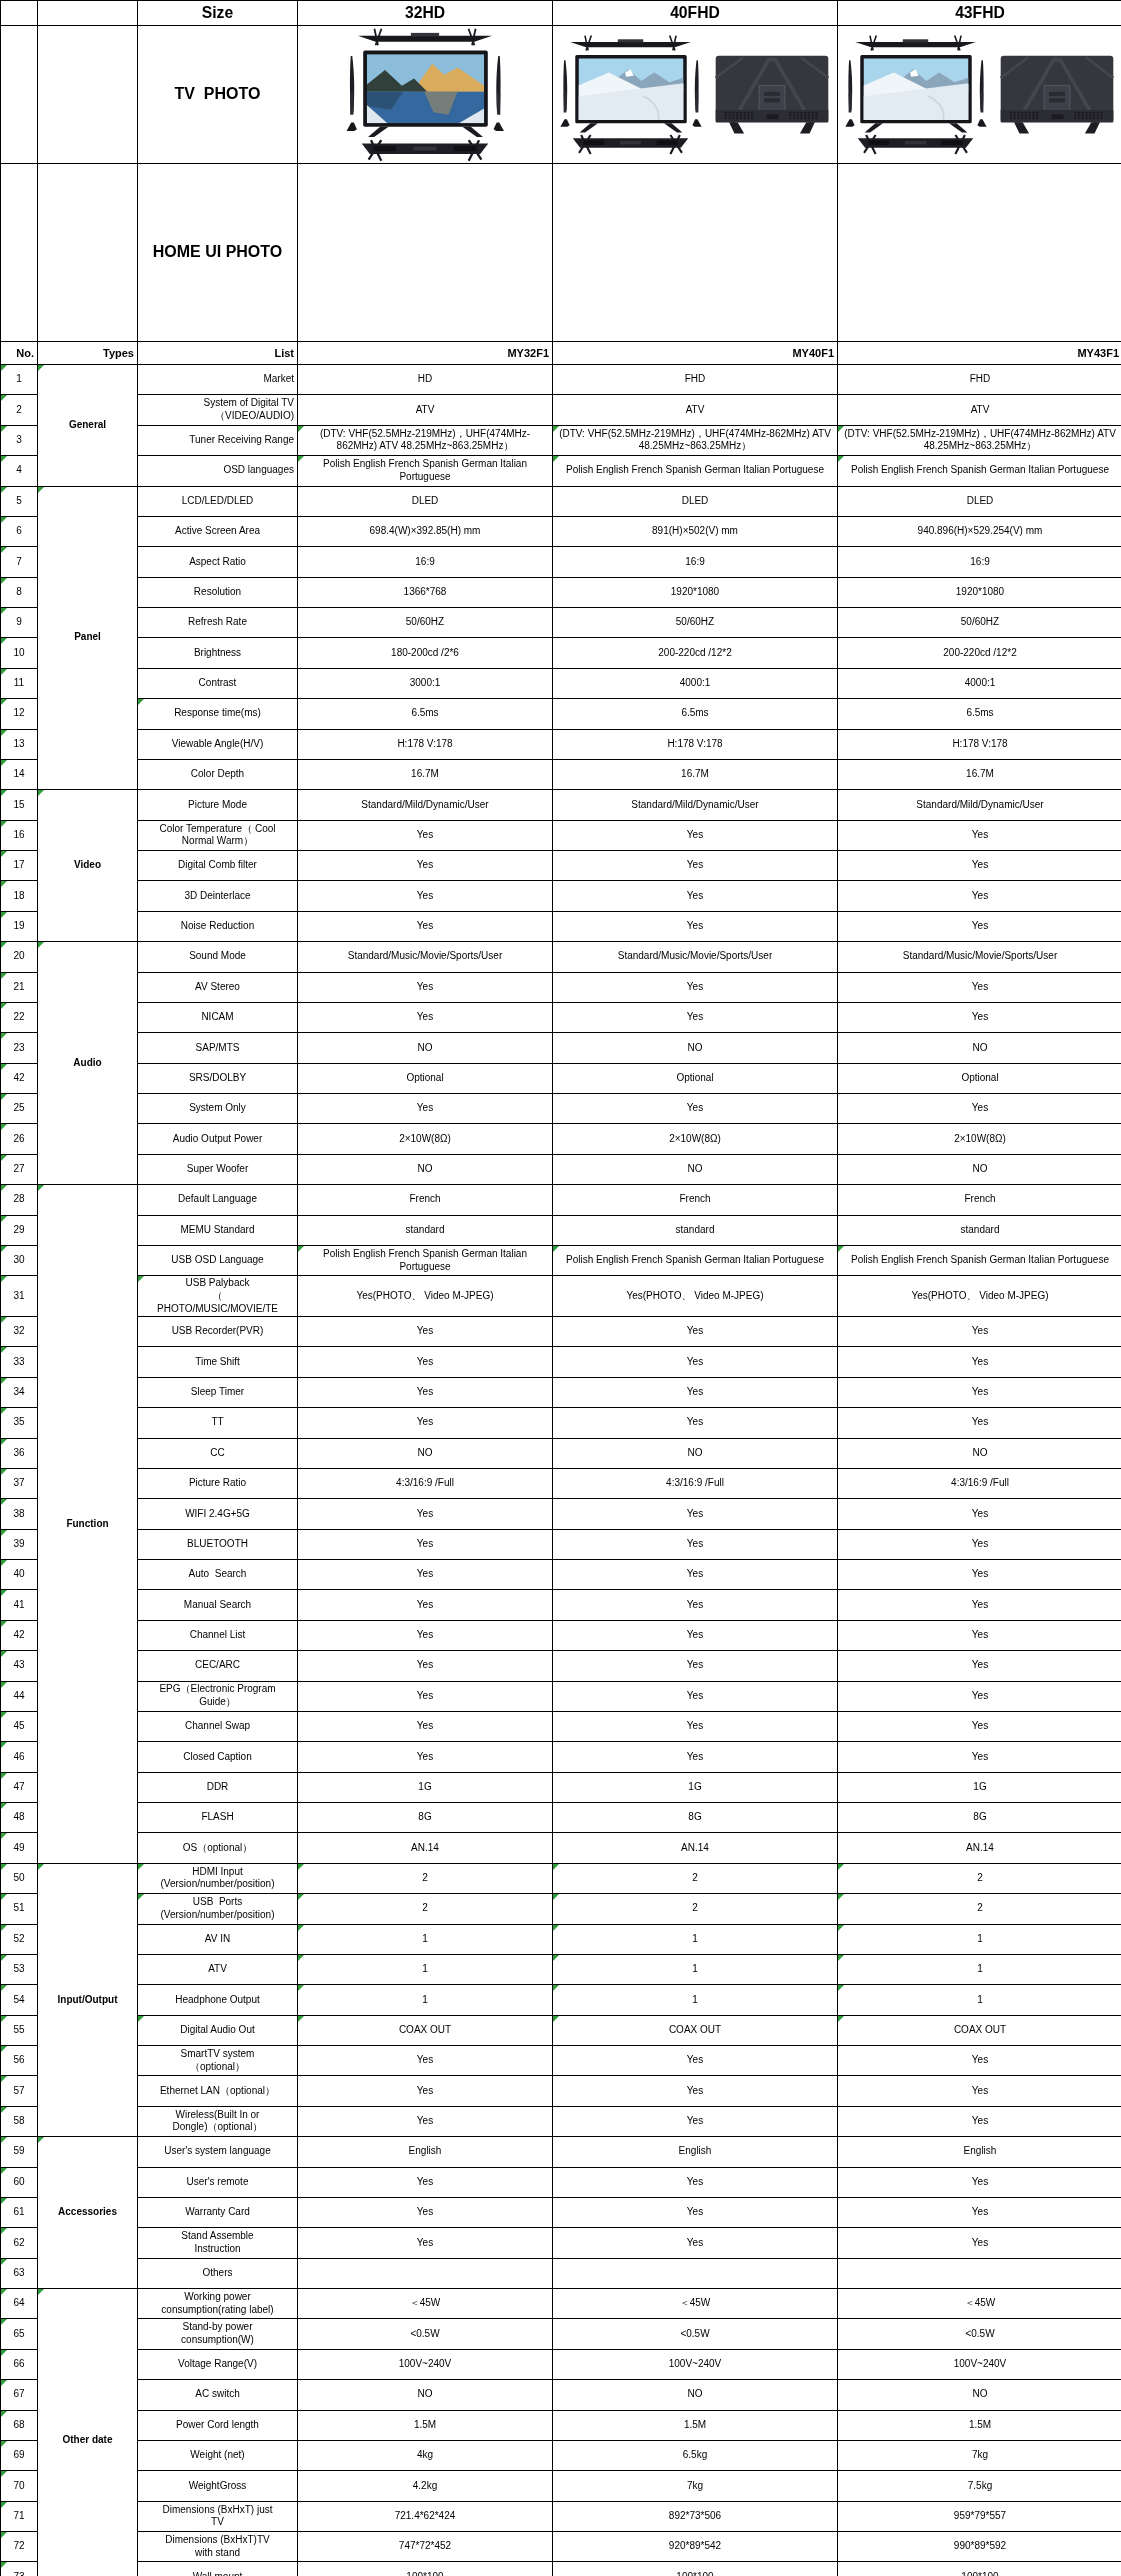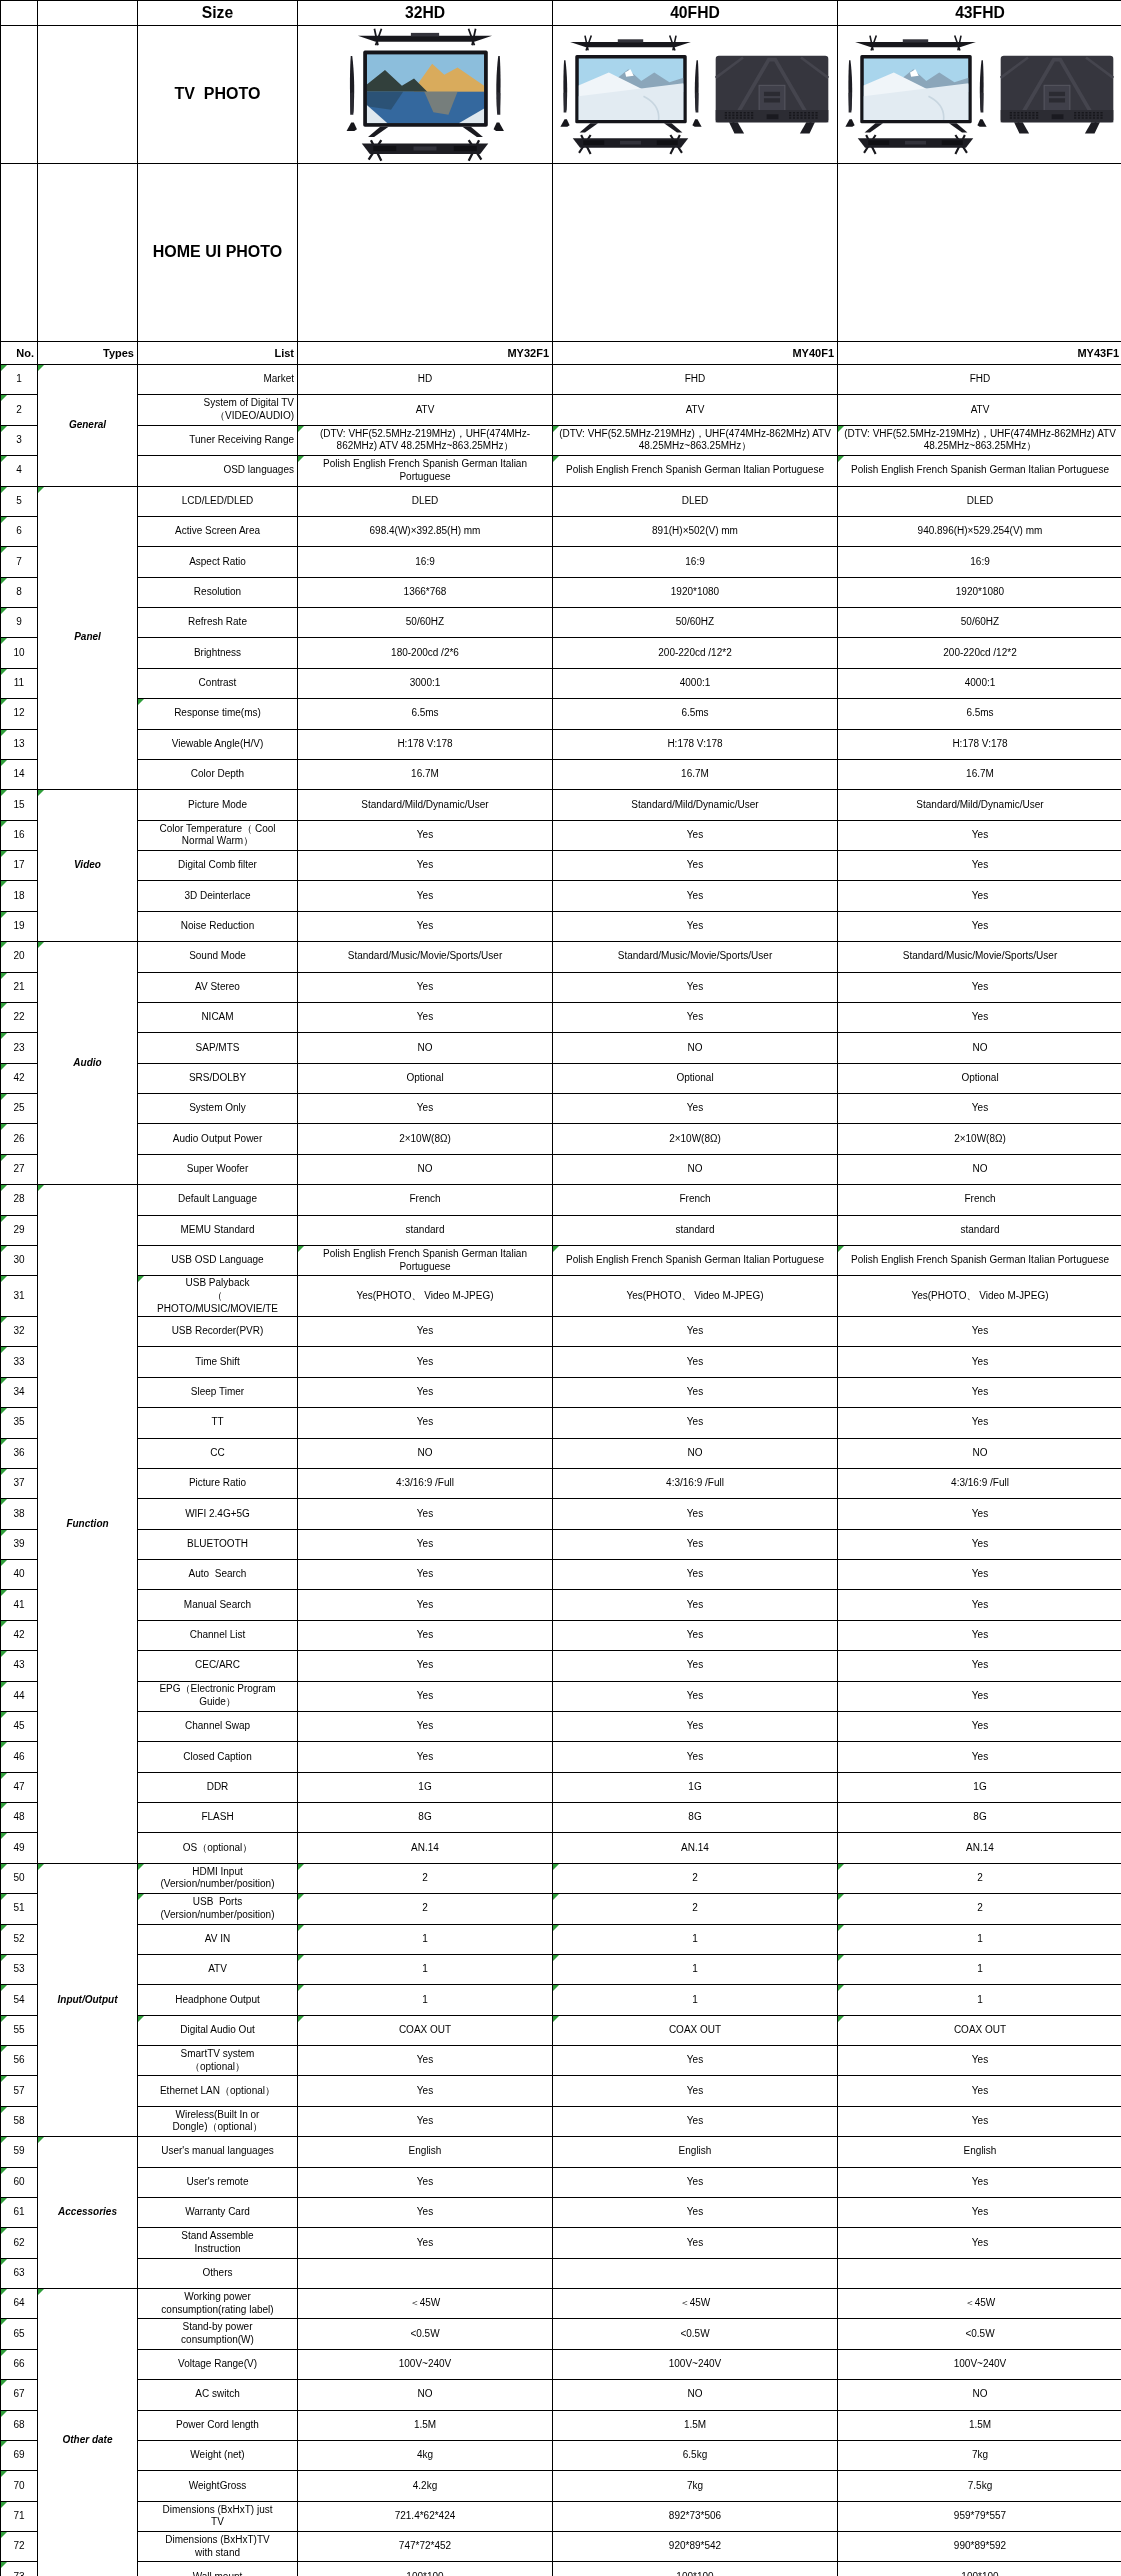--- a/index.html
+++ b/index.html
@@ -9,21 +9,21 @@
      line-height:1.28;overflow:hidden;position:relative;word-wrap:break-word;}
   
   tr.r-size td{height:22.5px;font-weight:700;font-size:15.7px;}
   tr.r-photo td{height:136px;}
   tr.r-home td{height:175px;}
   td.photo-lbl{font-weight:700;font-size:16px;white-space:pre-wrap;text-align:center;}
   tr.r-cols td{height:21px;font-weight:700;font-size:11px;text-align:right;}
   
   tr.spec td{height:28px;font-size:10px;}
   td.no-cell{font-size:11.2px;}
-  td.group-cell{font-weight:700;font-size:13.5px;font-style:italic;}
+  td.group-cell{font-weight:700;font-size:13.5px;}
   td.list-cell{white-space:pre-wrap;}
   tr.g0 td.list-cell{font-weight:400;text-align:right;}
   tr.group-start td{border-top:1.5px solid #000;}
   
   .mark::before{content:"";position:absolute;top:0;left:0;width:0;height:0;
     border:3.7px solid transparent;border-top-color:#2f9e3a;border-left-color:#2f9e3a;}
   
   .tvset{display:flex;align-items:center;justify-content:center;gap:10.5px;}
   .multi{display:flex;flex-direction:column;align-items:center;gap:1.5px;}
   .mid{display:flex;align-items:center;gap:3px;}
@@ -663,21 +663,21 @@
         <td class="no-cell mark">58</td>
         <td class="list-cell">Wireless(Built In or
 Dongle)（optional）</td>
         <td class="val-cell">Yes</td>
         <td class="val-cell">Yes</td>
         <td class="val-cell">Yes</td>
       </tr>
       <tr class="spec g6 group-start">
         <td class="no-cell mark">59</td>
         <td class="group-cell mark" rowspan="5">Accessories</td>
-        <td class="list-cell">User's manual languages</td>
+        <td class="list-cell">User's system language</td>
         <td class="val-cell">English</td>
         <td class="val-cell">English</td>
         <td class="val-cell">English</td>
       </tr>
       <tr class="spec g6">
         <td class="no-cell mark">60</td>
         <td class="list-cell">User's remote</td>
         <td class="val-cell">Yes</td>
         <td class="val-cell">Yes</td>
         <td class="val-cell">Yes</td>

